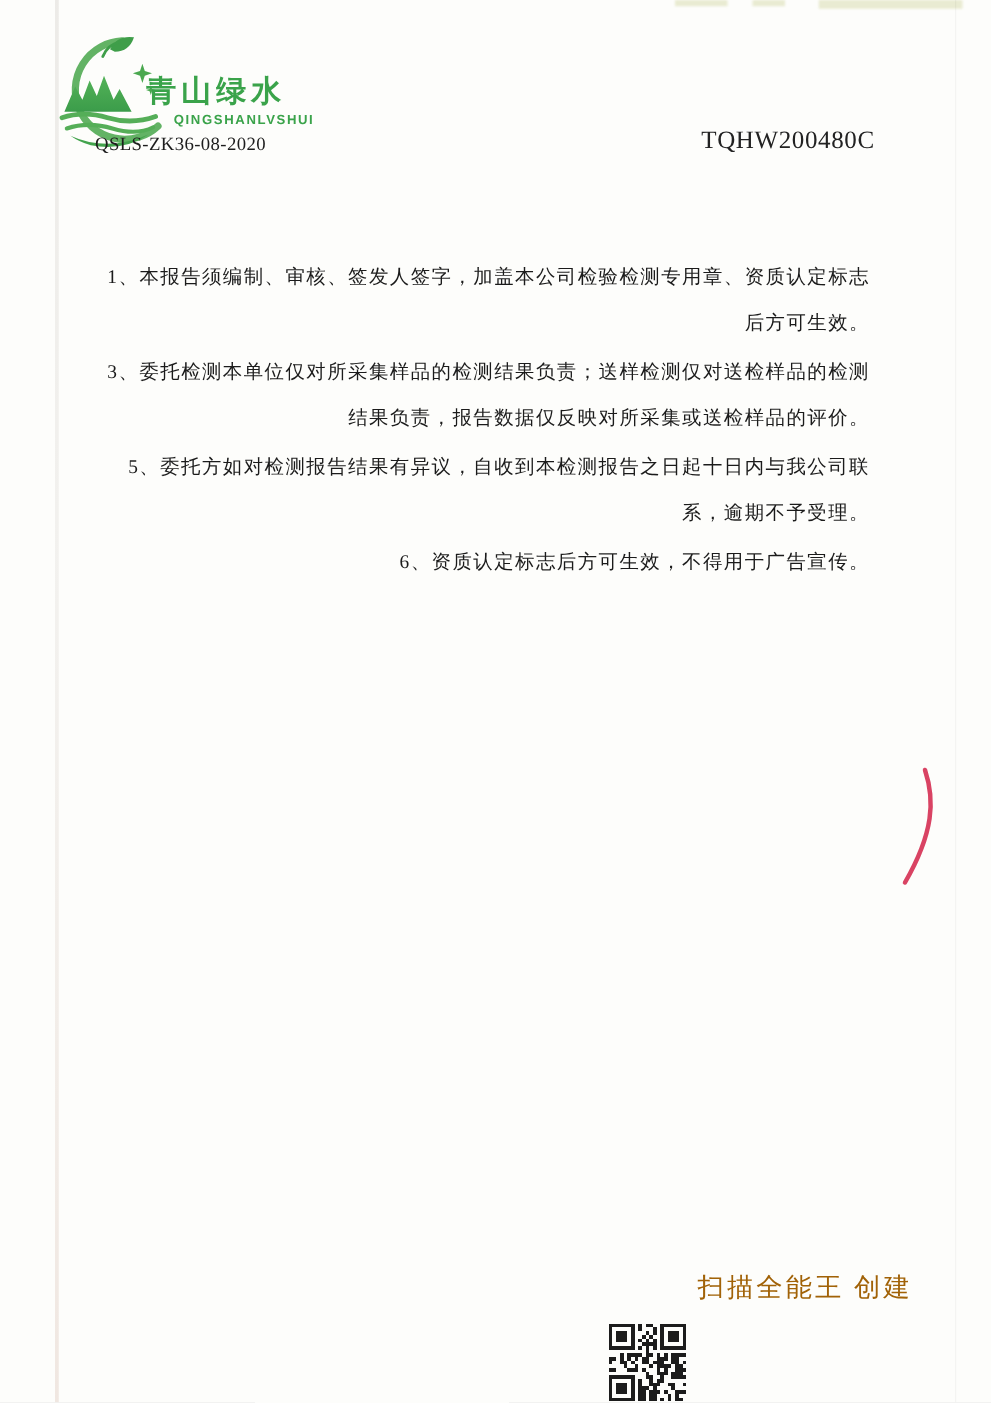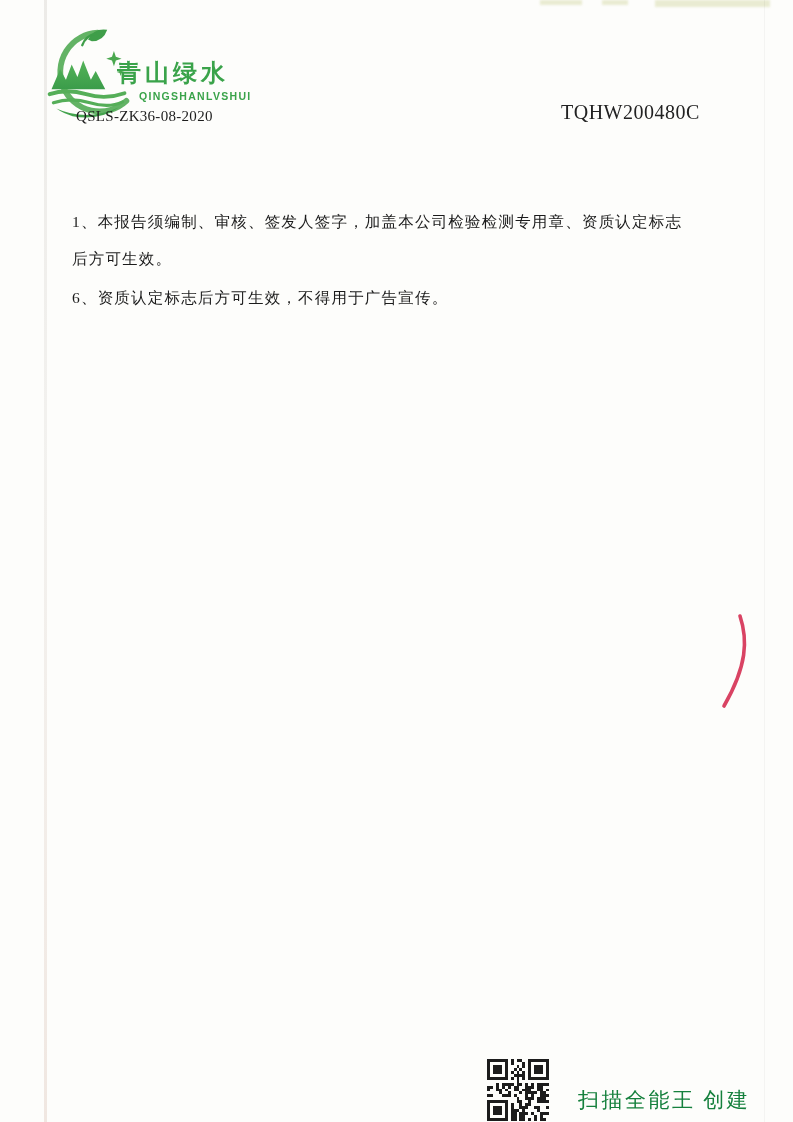--- a/index.html
+++ b/index.html
@@ -49,32 +49,32 @@
   .doc-title{
     position:absolute;left:0;right:55px;top:126px;
     text-align:center;
     font-size:27px;font-weight:700;letter-spacing:2px;color:#111;
   }
 
   
   .notes{
     position:absolute;left:72px;top:203px;width:624px;
     font-size:15.5px;line-height:37px;letter-spacing:1.2px;color:#1b1b1b;
-    text-align:left;
+    text-align:right;
   }
   .notes p{margin:0 0 2px 0;}
 
   
   .red-mark{position:absolute;left:714px;top:606px;width:44px;height:110px;}
 
   
   .qr{position:absolute;left:487px;top:1059px;width:62px;height:62px;shape-rendering:crispEdges;}
   .qr-label{
-    position:absolute;left:558px;top:1086px;
-    font-size:21px;letter-spacing:2.5px;color:#15803d;margin-left:20px;
+    position:absolute;left:558px;top:1016px;
+    font-size:21px;letter-spacing:2.5px;color:#a16207;
   }
 </style>
 </head>
 <body>
 
 <div class="page">
 
   <div class="crease"></div>
   <div class="smudge s1"></div>
   <div class="smudge s2"></div>
@@ -110,22 +110,24 @@
     <div class="logo-code">QSLS-ZK36-08-2020</div>
   </div>
 
   <div class="report-no">TQHW200480C</div>
 
 
   <div class="notes">
   <p><span class="note-num">1、</span><span class="note-text">本报告须编制、审核、签发人签字，加盖本公司检验检测专用章、资质认定标志后方可生效。</span></p>
 
 
-
-
+  <p><span class="note-num">3、</span><span class="note-text">委托检测本单位仅对所采集样品的检测结果负责；送样检测仅对送检样品的检测结果负责，报告数据仅反映对所采集或送检样品的评价。</span></p>
+
+
+  <p><span class="note-num">5、</span><span class="note-text">委托方如对检测报告结果有异议，自收到本检测报告之日起十日内与我公司联系，逾期不予受理。</span></p>
 
   <p><span class="note-num">6、</span><span class="note-text">资质认定标志后方可生效，不得用于广告宣传。</span></p>
 
 
 </div>
 
   <svg class="red-mark" viewBox="0 0 44 110">
     <path d="M 26 10 C 34 34 33 60 10 100" fill="none" stroke="#d4294d" stroke-width="3.6" stroke-linecap="round" opacity="0.88"></path>
   </svg>
 

